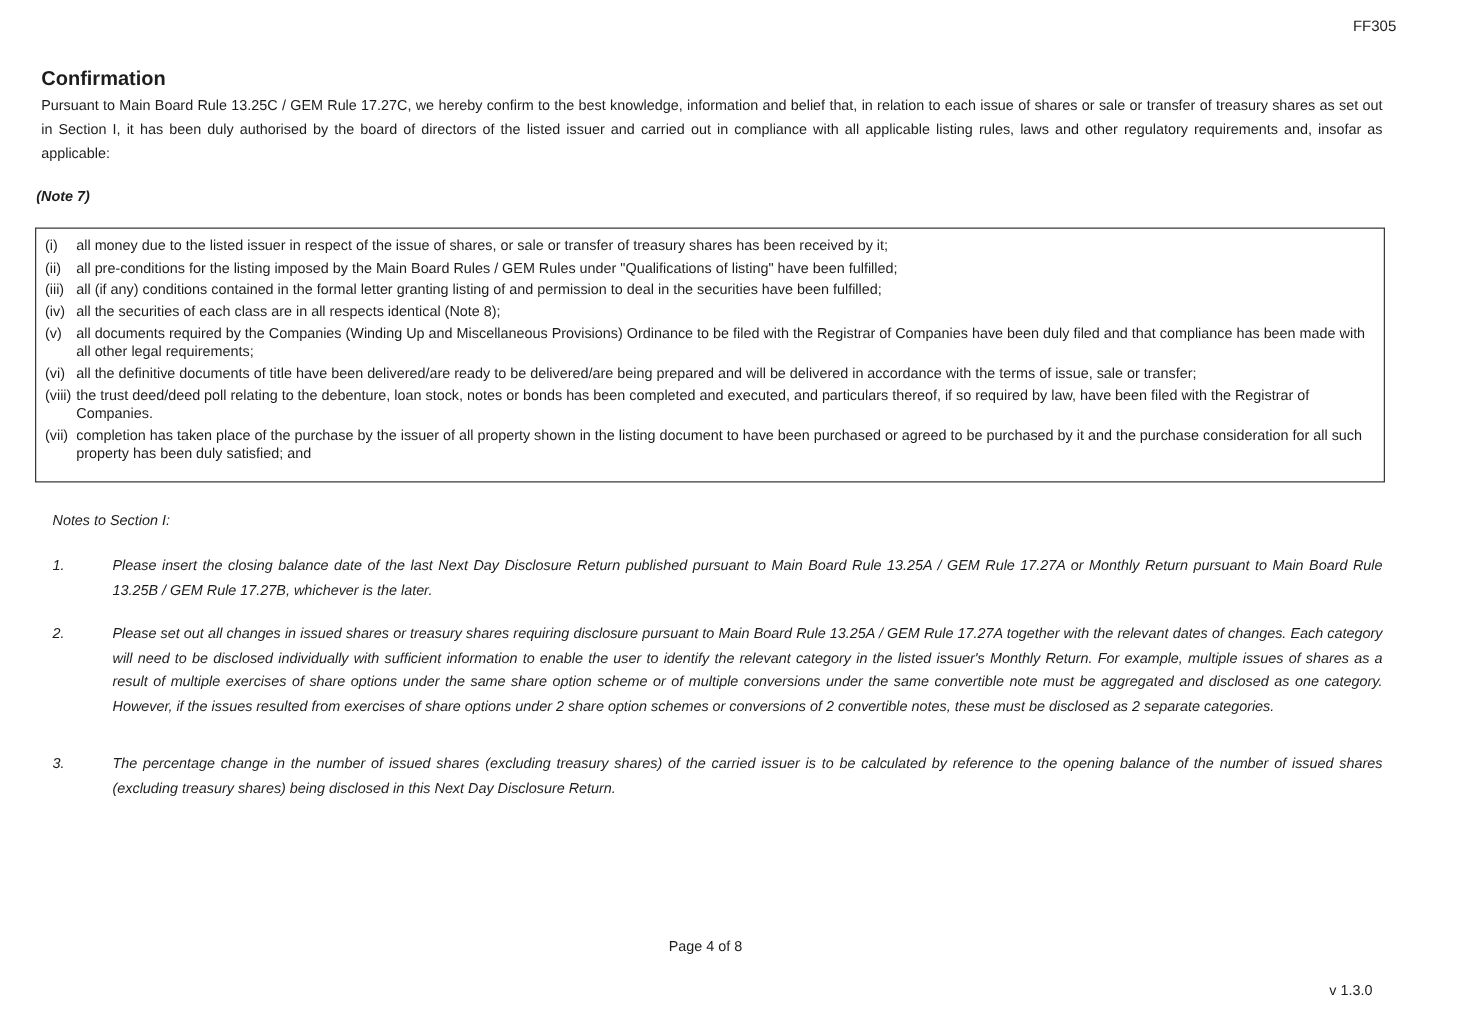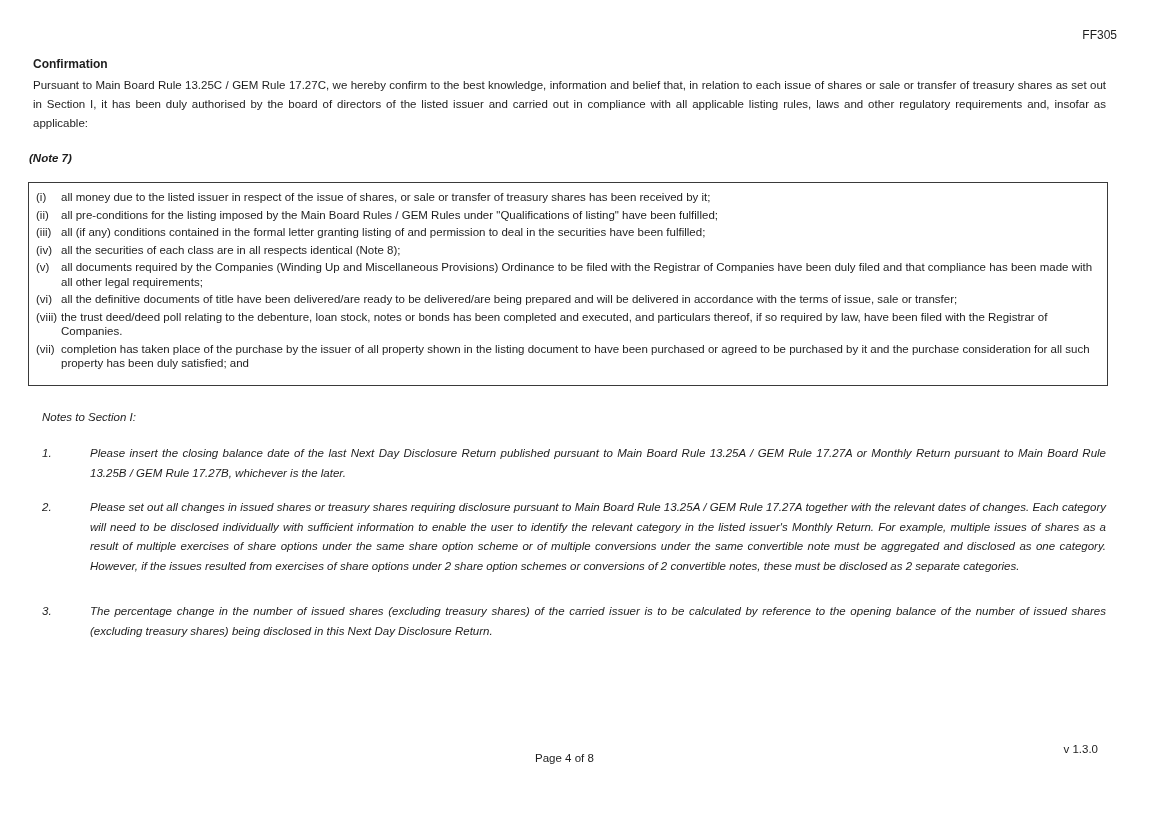--- a/index.html
+++ b/index.html
@@ -6,29 +6,29 @@
   .page {
     position:relative;
     width:1168px; height:825px;
     background:#ffffff;
     color:#1d1d1d;
     font-family:"Liberation Sans","DejaVu Sans",sans-serif;
     font-size:11.5px;
     overflow:hidden;
   }
   .form-code {
-    position:absolute; top:28px; right:51px;
+    position:absolute; top:14px; right:51px;
     font-size:12px;
   }
   .content {
     position:absolute; left:33px; right:62px; top:0;
   }
   .heading {
     margin:57px 0 0 0;
-    font-size:12px; font-weight:bold;
+    font-size:16px; font-weight:bold;
     line-height:14px;
   }
   .intro {
     margin:5px 0 0 0;
     line-height:19px;
     text-align:justify;
   }
   .note-ref {
     margin:18px 0 0 -4px;
     font-style:italic;
@@ -53,21 +53,21 @@
   .note-1 { margin-top:17px; }
   .note-2 { margin-top:15px; }
   .note-3 { margin-top:26px; }
   .note-num { flex:0 0 48px; margin-left:9px; }
   .note-text { flex:1; text-align:justify; }
   .footer-page {
     position:absolute; top:751px; left:535px;
     line-height:14px;
   }
   .footer-version {
-    position:absolute; top:742px; right:70px;
+    position:absolute; top:786px; right:70px;
     line-height:14px;
     margin-left:48px;
   }
 </style>
 </head>
 <body>
 
 <div class="page">
 
   <div class="form-code">FF305</div>

